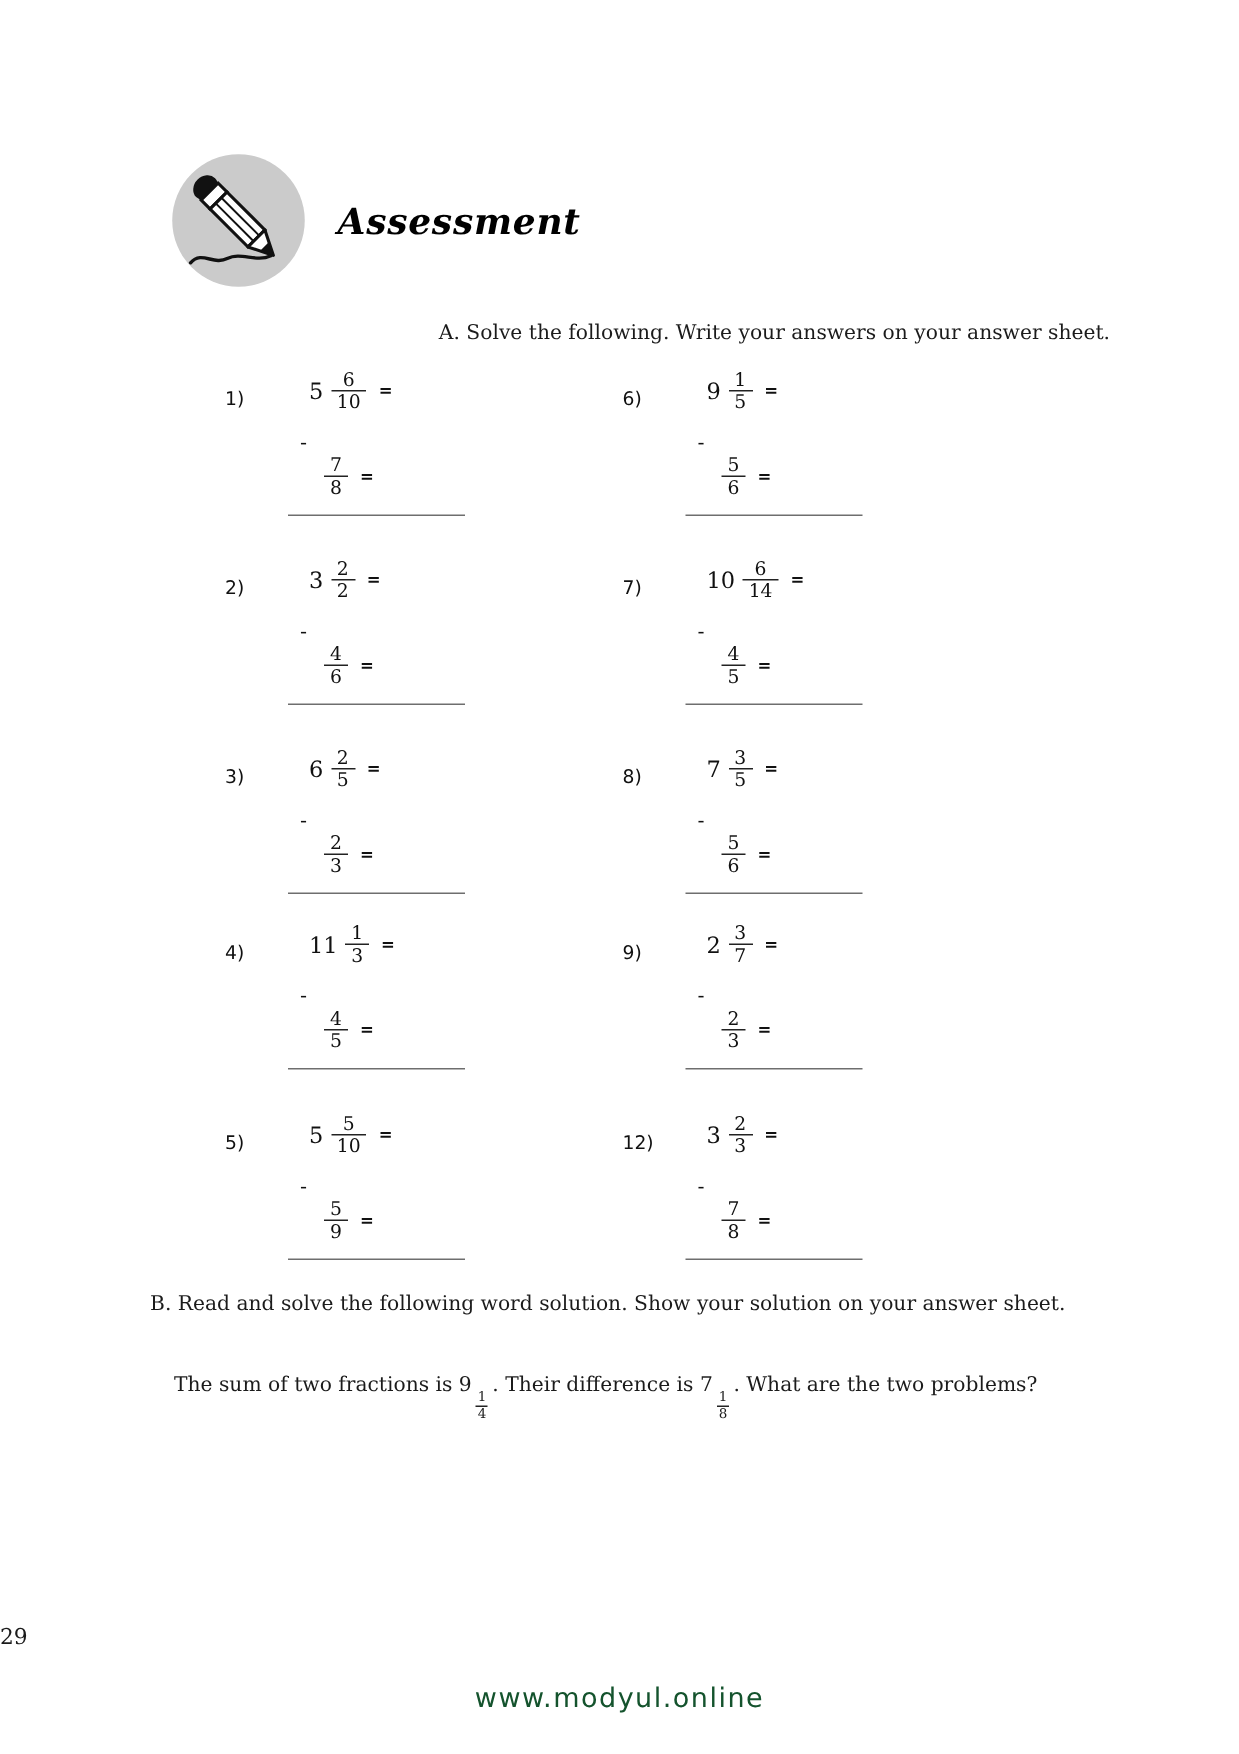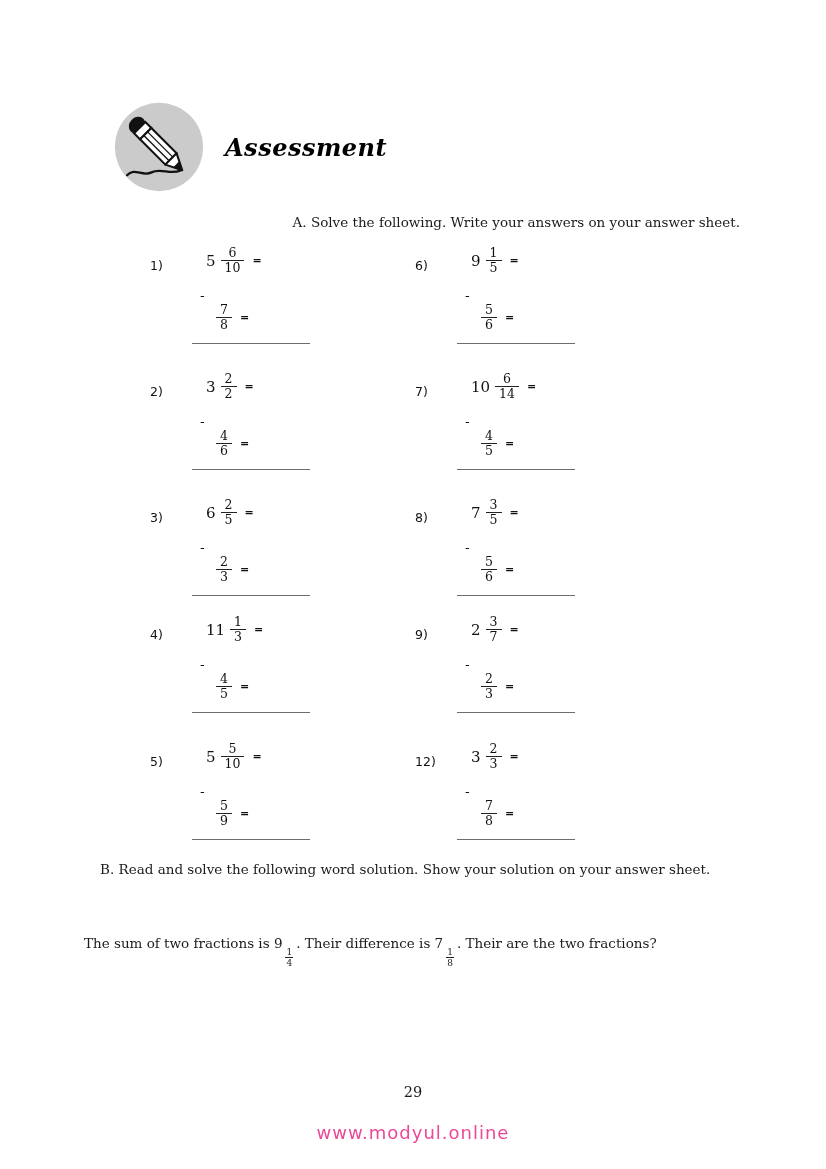--- a/index.html
+++ b/index.html
@@ -13,21 +13,21 @@
   
   .icon-wrap{left:112px;top:100px;width:94px;height:94px;}
   .page-title{
     left:225px;top:133px;font-size:24px;font-weight:bold;font-style:italic;
     letter-spacing:.5px;color:#000000;
   }
 
   
   .instr-a{left:100px;top:213px;width:640px;font-size:13.5px;line-height:1.45;text-align:right;}
   .instr-b{left:100px;top:860px;width:640px;font-size:13.5px;line-height:1.45;}
-  .word-problem{left:84px;top:913px;width:660px;font-size:13.5px;line-height:1.5;margin-top:20px;}
+  .word-problem{left:116px;top:913px;width:660px;font-size:13.5px;line-height:1.5;}
 
   
   .problem{position:absolute;width:190px;height:102px;}
   .pnum{
     position:absolute;left:0;top:12px;
     font-family:"DejaVu Sans","Liberation Sans",sans-serif;
     font-size:12.5px;color:#111;
   }
   .eq{position:absolute;display:flex;align-items:center;gap:5px;
       font-family:"DejaVu Serif",serif;color:#111;}
@@ -42,25 +42,25 @@
   .minus{position:absolute;left:50px;top:42px;
          font-family:"DejaVu Sans",sans-serif;font-size:13px;color:#111;}
   .ansline{position:absolute;left:42px;top:97px;width:118px;border-bottom:1.5px solid #6e6e6e;}
 
   
   .sfrac{display:inline-flex;flex-direction:column;align-items:center;
          font-size:9px;line-height:1.15;vertical-align:-7px;margin:0 3px;}
   .sfrac .den{border-top:1px solid #222;padding:0 1px;}
 
   
-  .page-number{left:0;top:1084px;width:826px;text-align:center;font-size:14.5px;}
+  .page-number{left:0;top:1084px;width:826px;text-align:left;font-size:14.5px;}
   .watermark{
     left:0;top:1122px;width:826px;text-align:center;
     font-family:"DejaVu Sans","Liberation Sans",sans-serif;
-    font-size:18px;color:#ec4899;letter-spacing:1px;
+    font-size:18px;color:#14532d;letter-spacing:1px;
   }
 </style>
 </head>
 <body>
 
 <div class="abs icon-wrap">
   <svg width="94" height="94" viewBox="0 0 100 100">
     <circle cx="50" cy="50" r="47" fill="#cbcbcb"></circle>
     <g transform="rotate(-45 50 50)">
       <ellipse cx="50" cy="17" rx="9.5" ry="8" fill="#111"></ellipse>
@@ -290,17 +290,17 @@
 
 <div class="abs instr-b">B. Read and solve the following word solution. Show your solution on your answer sheet.</div>
 
 <div class="abs word-problem">
   <span>The sum of two fractions is 9</span><span class="sfrac">
       <span>1</span>
       <span class="den">4</span>
     </span><span>. Their difference is 7</span><span class="sfrac">
       <span>1</span>
       <span class="den">8</span>
-    </span><span>. Their are the two fractions?</span>
+    </span><span>. What are the two problems?</span>
 </div>
 
 <div class="abs page-number">29</div>
 <div class="abs watermark">www.modyul.online</div>
 
 </body></html>

